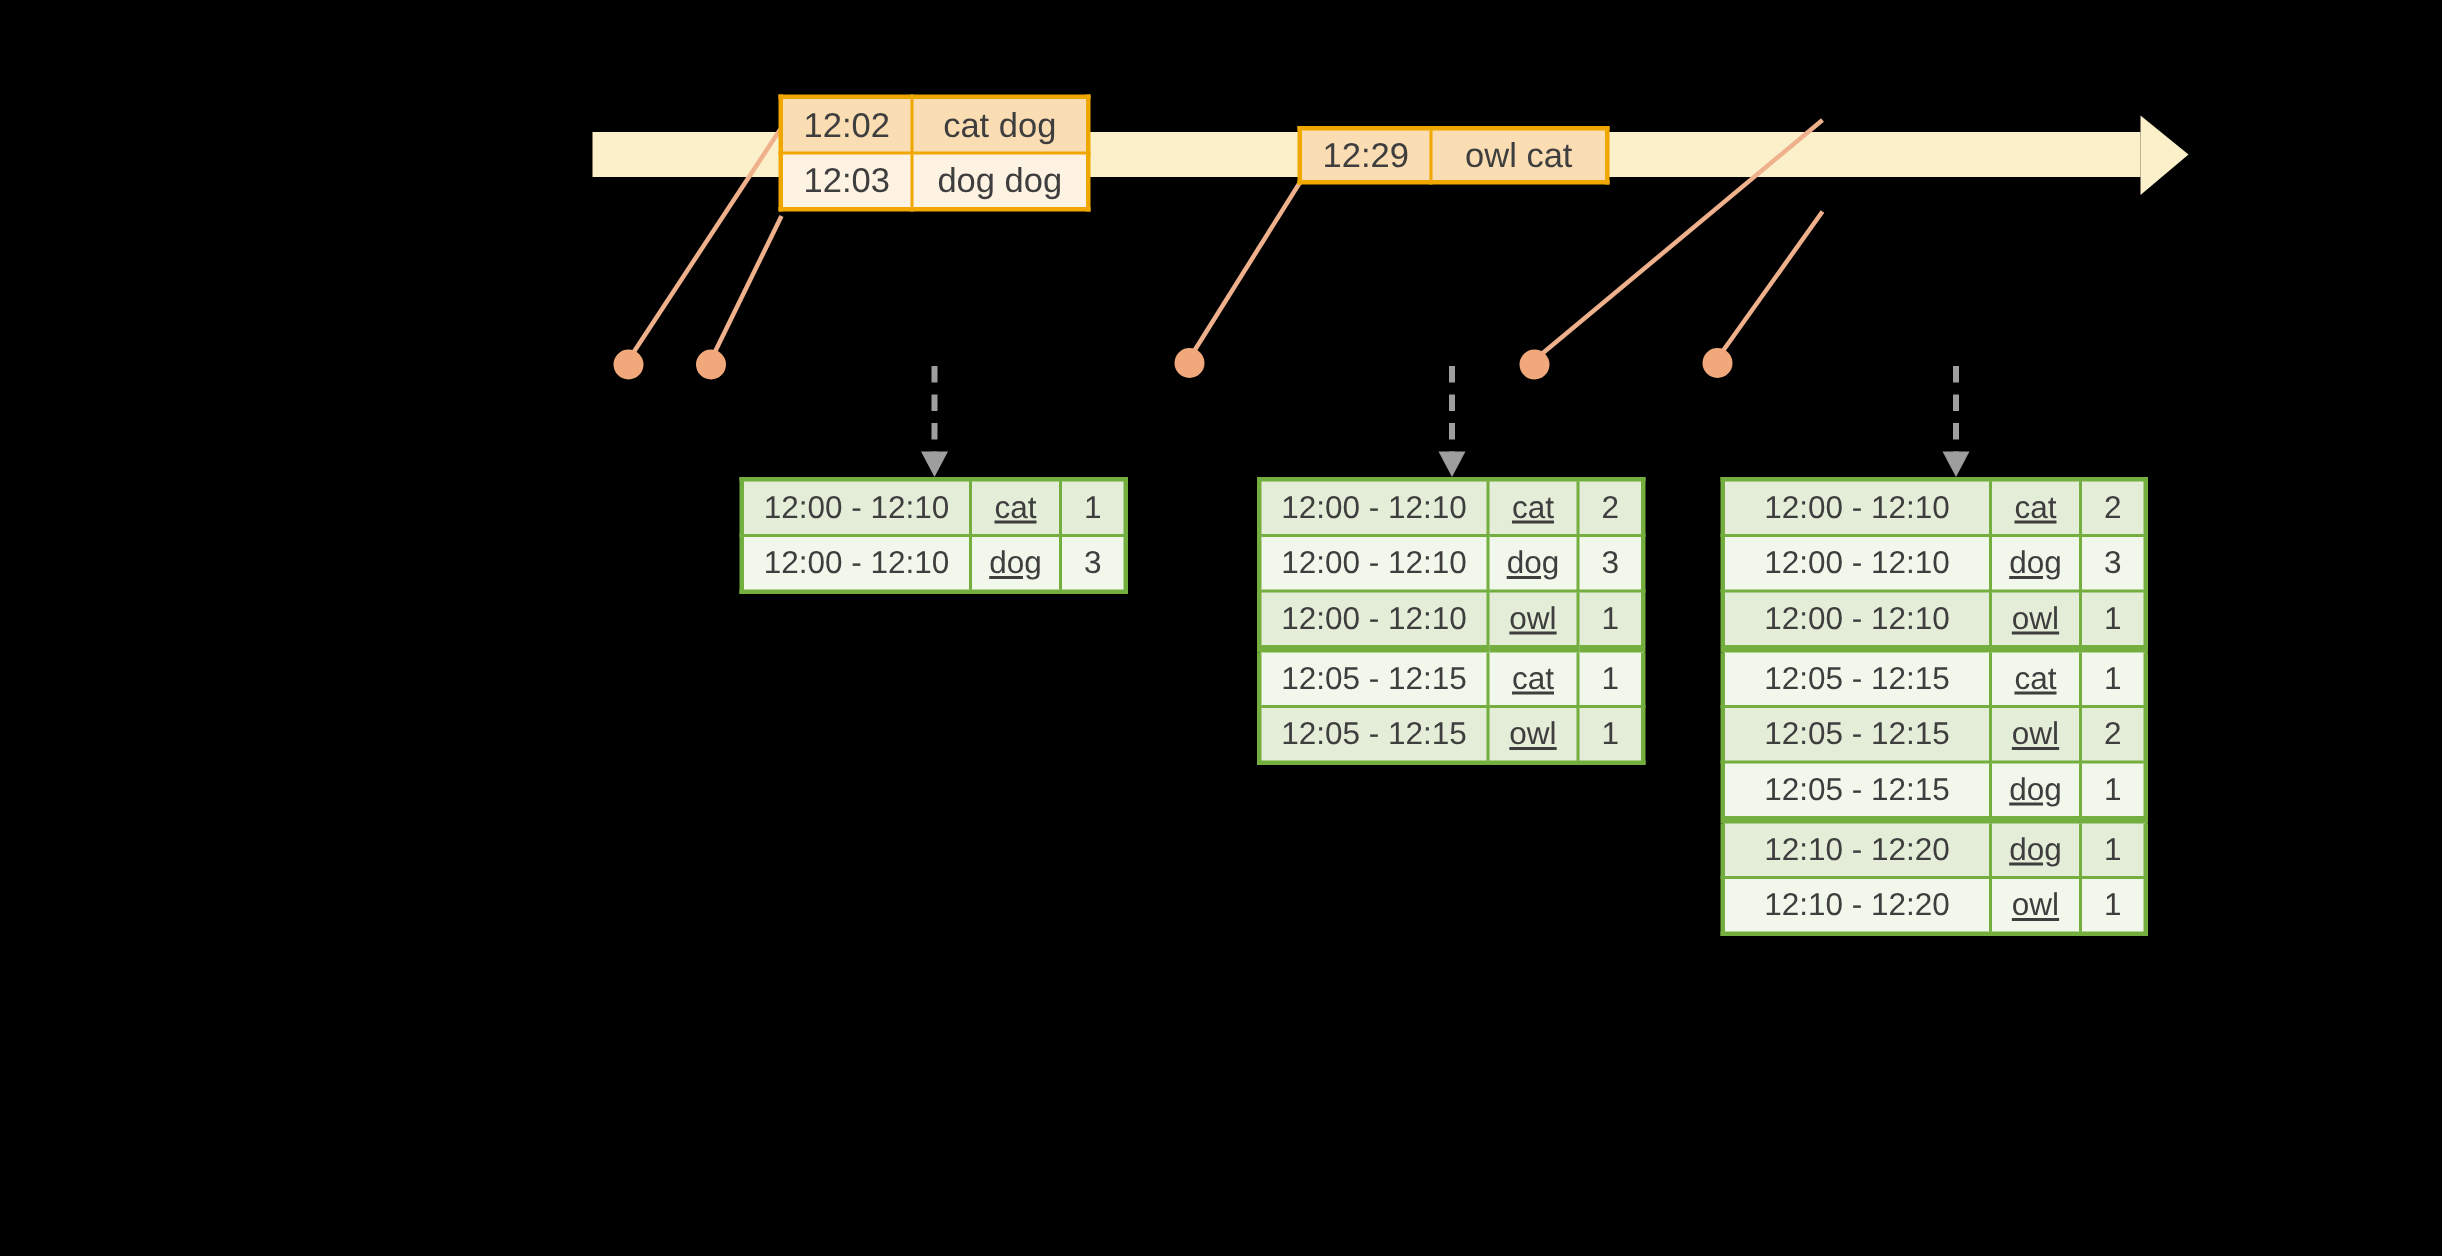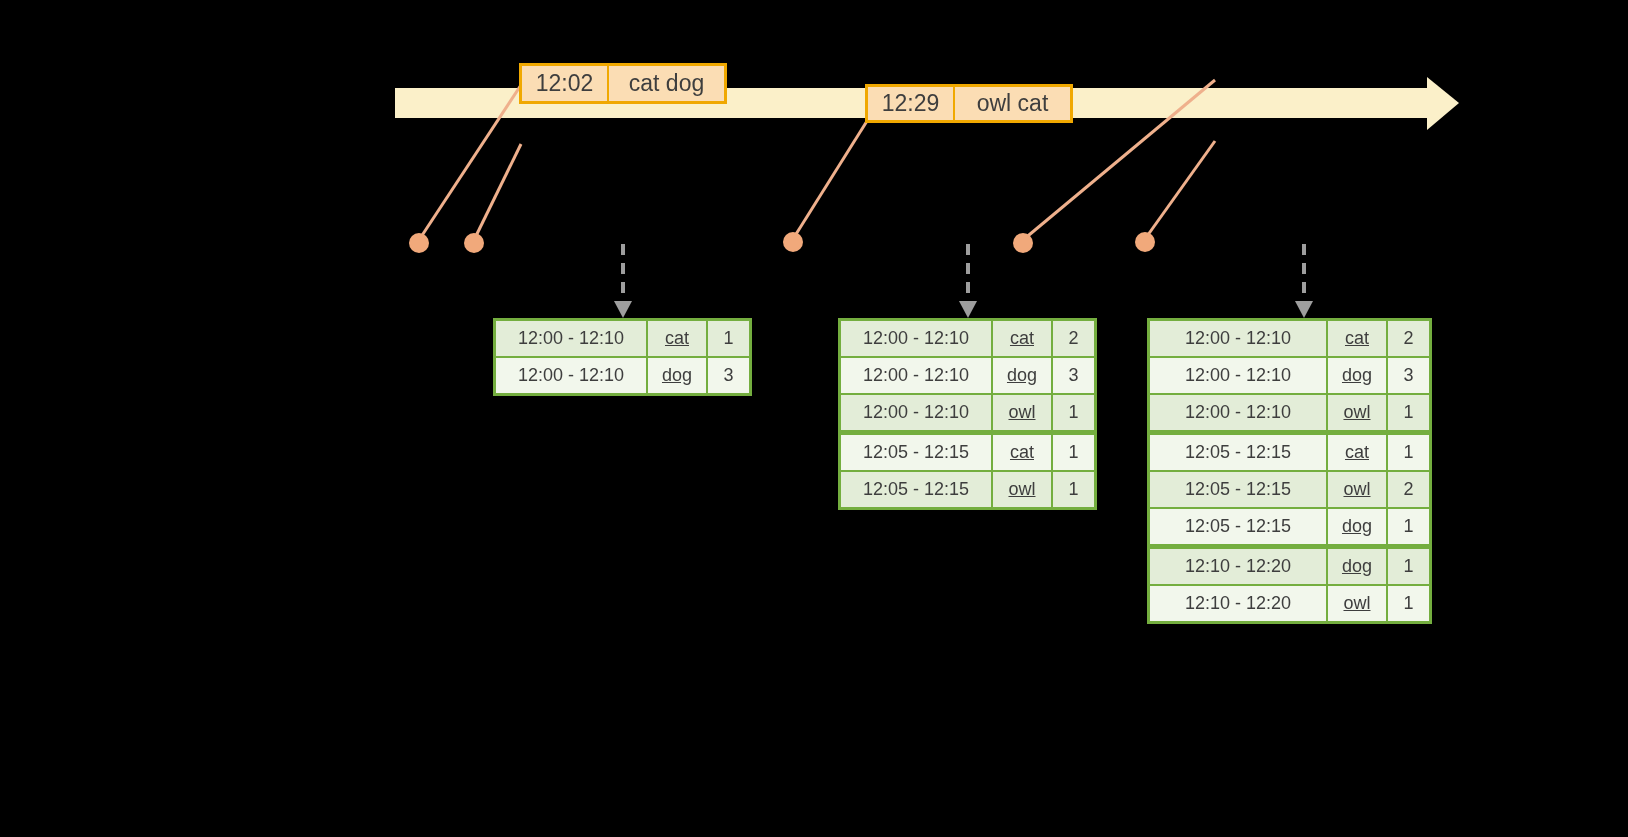--- a/index.html
+++ b/index.html
@@ -15,21 +15,21 @@
           font-size:23px;padding:0;}
   .evt tr:nth-child(odd) td{background:#fbddb4;}
   .evt tr:nth-child(even) td{background:#fef3e2;}
   .evt .c-time{width:85px;}
   .evt .c-words{width:115px;}
   .evt.small .c-time{width:72px;}
   .evt.small .c-words{width:104px;}
   
   .res{border:3px solid #74ae3f;z-index:3;}
   .res td{border:2px solid #74ae3f;height:35px;text-align:center;
-          font-size:18px;padding:0;}
+          font-size:21px;padding:0;}
   .res tr:nth-child(odd) td{background:#e3edd8;}
   .res tr:nth-child(even) td{background:#f2f7ec;}
   .res tr.group td{border-top-width:5px;}
   .res .c-win{width:150px;}
   .res .c-word{width:58px;text-decoration:underline;}
   .res .c-cnt{width:41px;}
   .res.wide .c-win{width:176px;}
 </style>
 </head>
 <body>
@@ -65,20 +65,24 @@
       <line x1="1304" y1="244" x2="1304" y2="302" stroke="#9e9e9e" stroke-width="4" stroke-dasharray="11,8"></line>
       <polygon points="1295,301 1313,301 1304,318" fill="#9e9e9e"></polygon>
     </g>
   </svg>
 
   <table class="evt" style="left:519px;top:63px;">
     <tbody>
         <tr>
       <td class="c-time">12:02</td>
       <td class="c-words">cat dog</td>
+    </tr>
+    <tr>
+      <td class="c-time">12:03</td>
+      <td class="c-words">dog dog</td>
     </tr>
   </tbody>
     </table>
 
   <table class="evt" style="left:865px;top:84px;">
     <tbody>
         <tr>
       <td class="c-time" style="height:33px">12:29</td>
       <td class="c-words" style="height:33px">owl cat</td>
     </tr>

